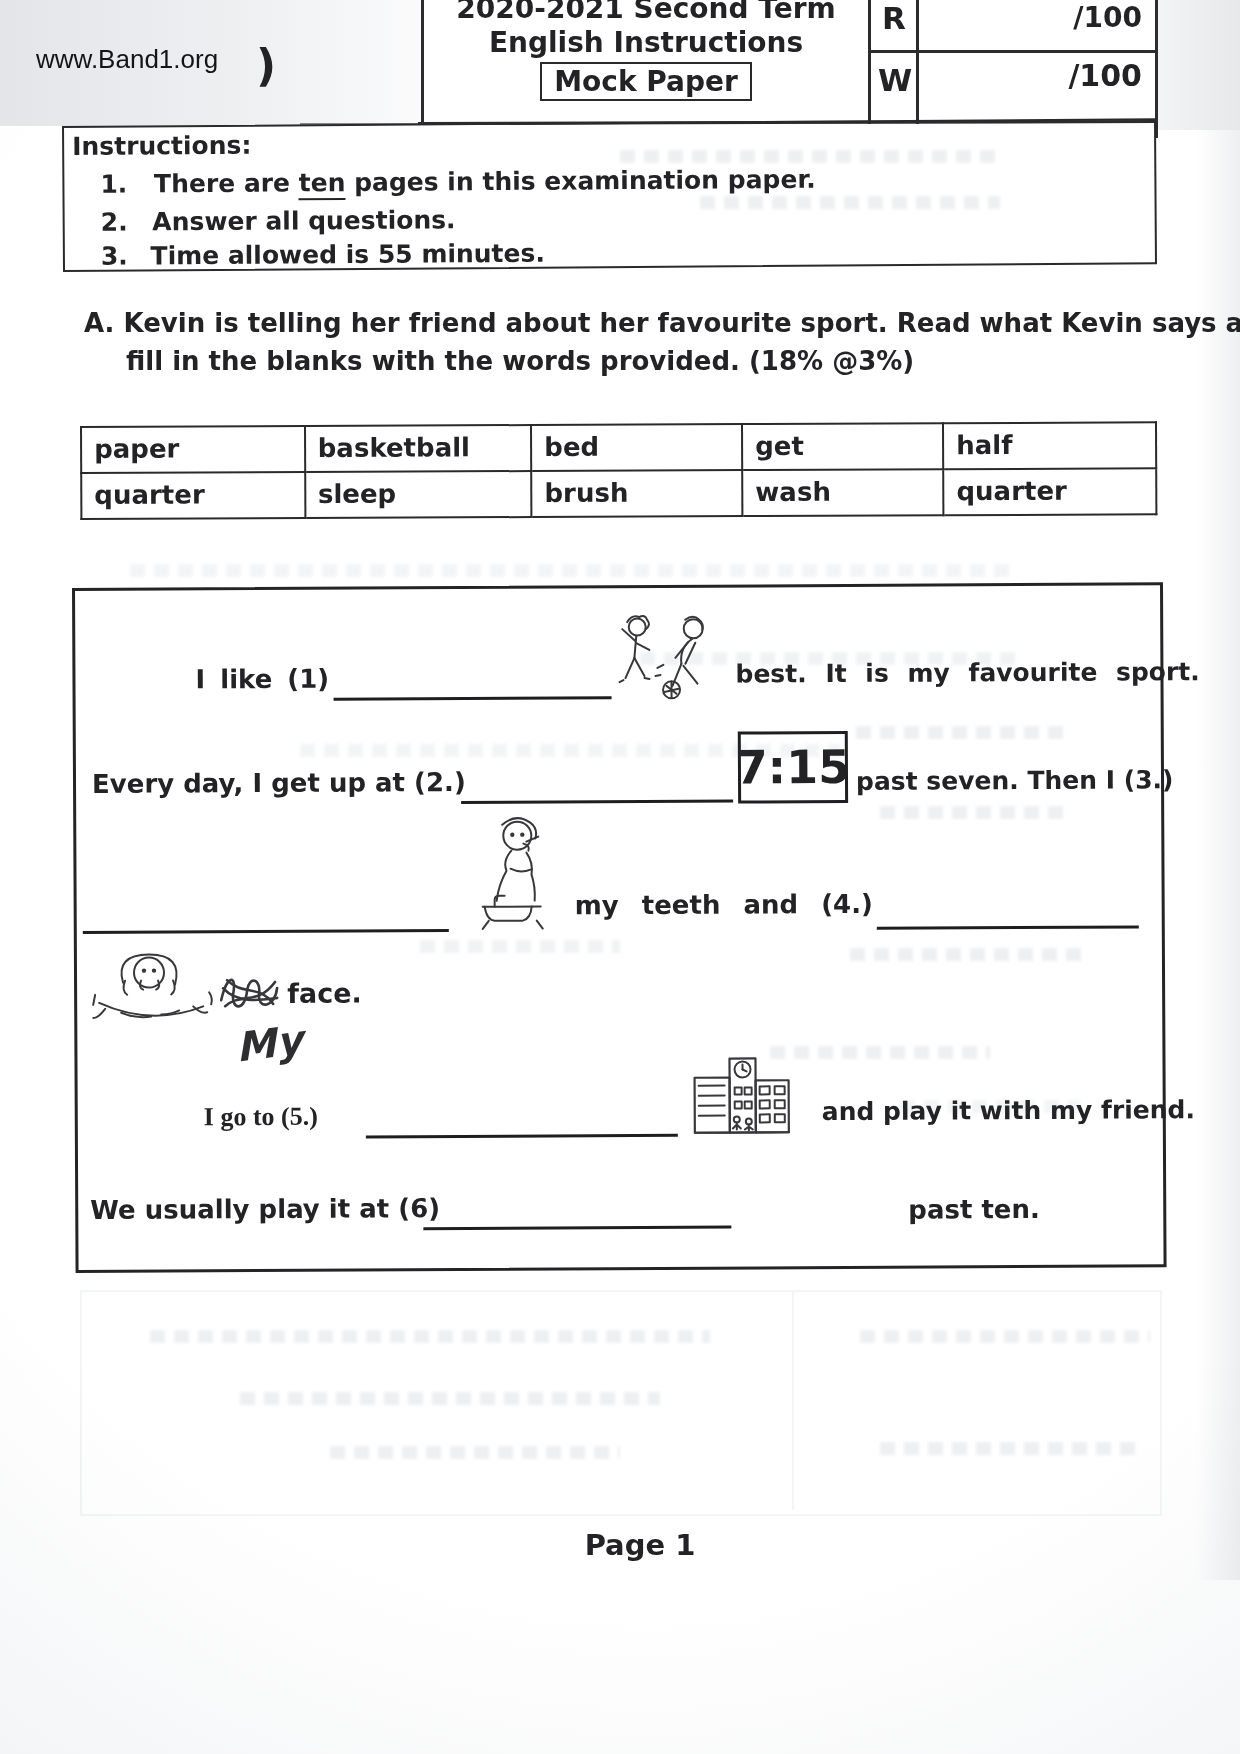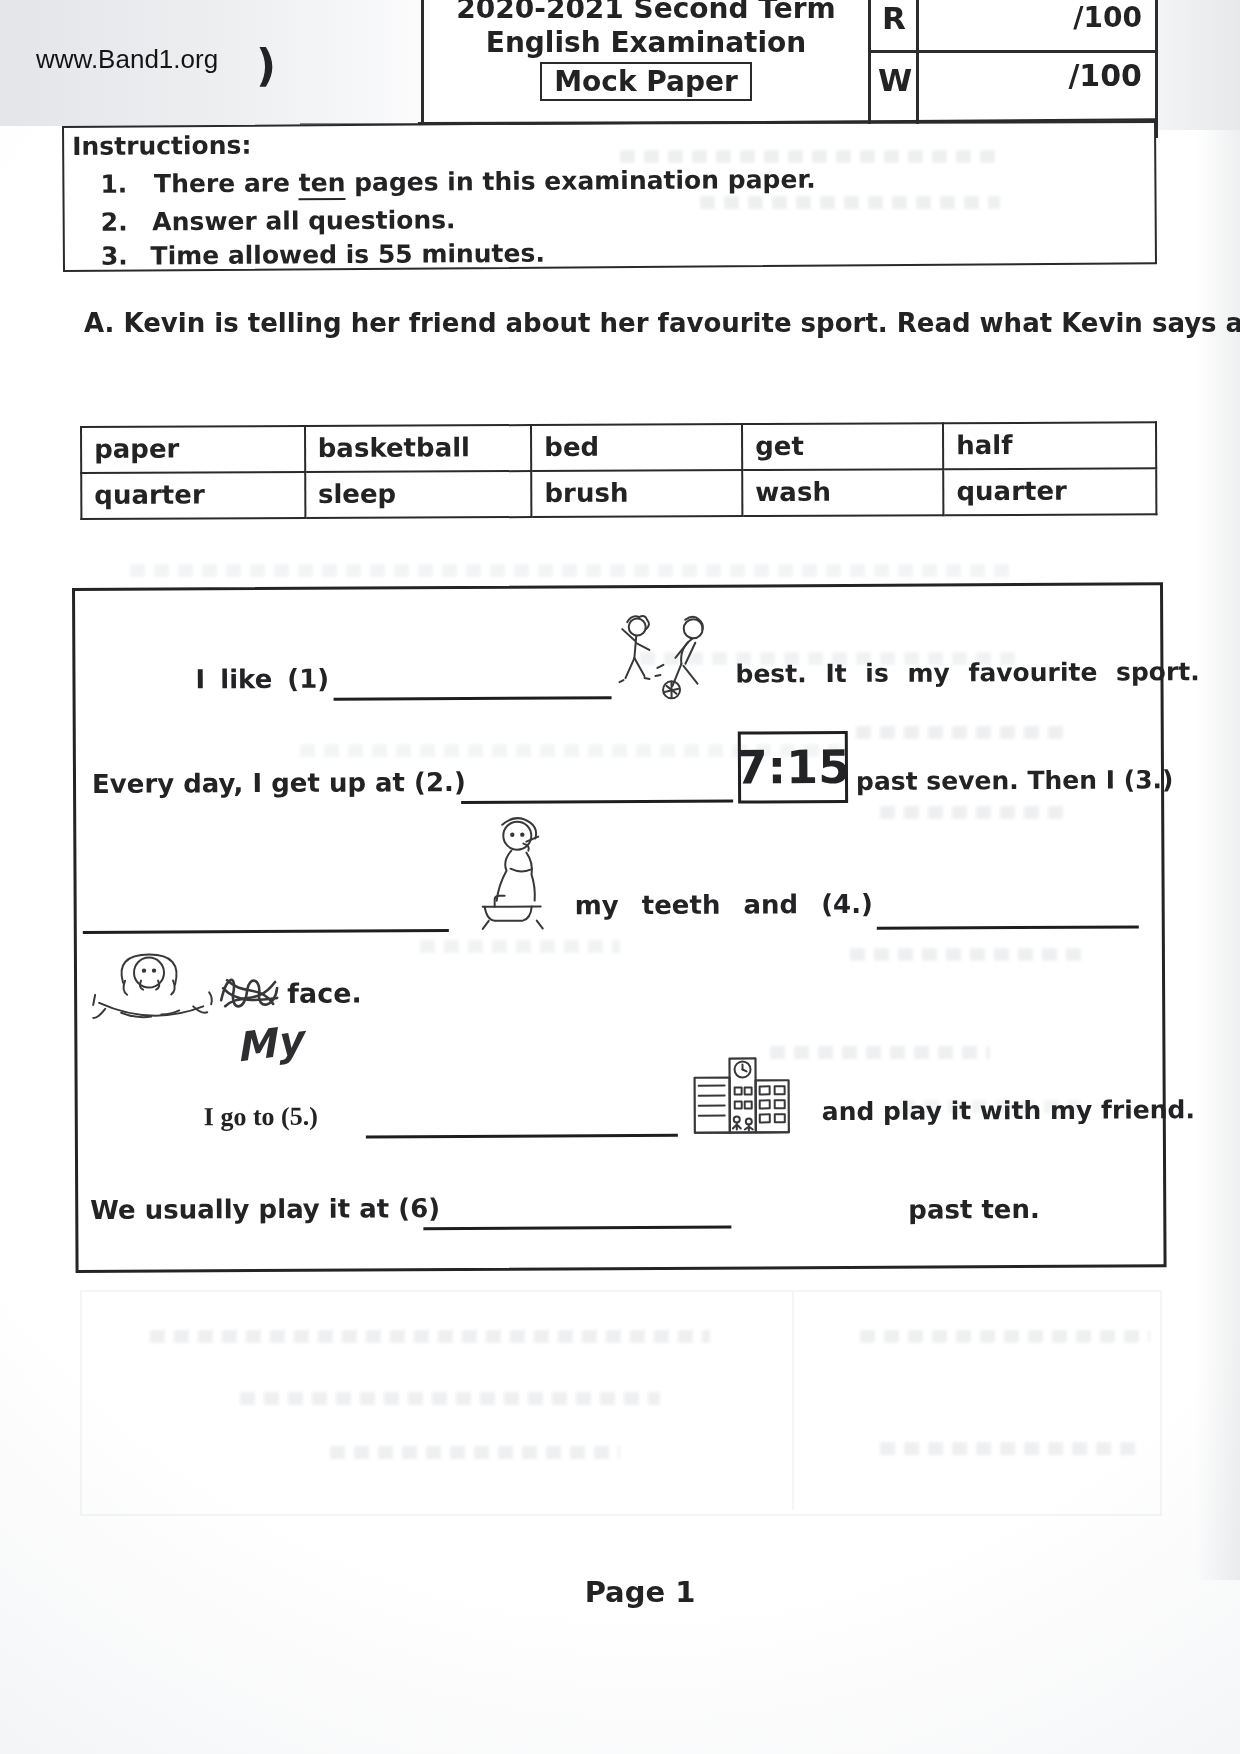--- a/index.html
+++ b/index.html
@@ -37,21 +37,21 @@
     align-items:center;justify-content:center;font-weight:bold;background:#fff;}
   .illus{position:absolute;}
   .illus svg{display:block;}
   .illus path,.illus circle,.illus rect,.illus line,.illus ellipse{
     fill:none;stroke:#38383b;stroke-width:2;stroke-linecap:round;stroke-linejoin:round;}
   .handwrite{position:absolute;font-size:40px;font-weight:bold;font-style:italic;
     color:#2e2e31;transform:rotate(-7deg) skewX(-6deg);}
   .smudge{position:absolute;height:13px;opacity:0.085;filter:blur(1.6px);
     background:repeating-linear-gradient(90deg,#4a5568 0 15px,transparent 15px 24px);}
   .ghost{position:absolute;opacity:0.055;border:2px solid #3a4558;}
-  .pagnum{left:555px;top:1528px;width:170px;text-align:center;font-size:29px;margin-top:47px;}
+  .pagnum{left:555px;top:1528px;width:170px;text-align:center;font-size:29px;}
 </style>
 </head>
 <body>
 
 <div id="canvas">
 
   <div class="abs corner-gray"></div>
   <div class="abs corner-gray-r"></div>
   <div class="abs right-strip"></div>
 
@@ -64,21 +64,21 @@
     <div class="ink-line" style="left:421px;top:0;width:2.5px;height:124px;"></div>
     <div class="ink-line" style="left:868px;top:0;width:2.5px;height:124px;"></div>
     <div class="ink-line" style="left:916px;top:0;width:2.5px;height:124px;"></div>
     <div class="ink-line" style="left:1155px;top:0;width:3px;height:138px;"></div>
     <div class="ink-line" style="left:868px;top:50px;width:289px;height:2.5px;"></div>
     <div class="ink-line" style="left:418px;top:121px;width:740px;height:3px;transform:rotate(-0.15deg);"></div>
     <div class="ink-line" style="left:300px;top:123px;width:120px;height:2px;opacity:.55;"></div>
 
     <div class="abs title-cell">
       <div class="exam" style="position:absolute;top:-8px;width:100%;font-size:28px;">2020-2021 Second Term</div>
-      <div class="exam" style="position:absolute;top:26px;width:100%;font-size:28px;">English Examination</div>
+      <div class="exam" style="position:absolute;top:26px;width:100%;font-size:28px;">English Instructions</div>
       <div style="position:absolute;top:62px;width:100%;text-align:center;">
         <span class="exam boxed" style="font-size:28px;">Mock Paper</span>
       </div>
     </div>
 
     <div class="abs exam" style="left:882px;top:0px;font-size:31px;">R</div>
     <div class="abs exam" style="left:878px;top:62px;font-size:31px;">W</div>
     <div class="abs exam" style="left:950px;top:1px;width:192px;text-align:right;font-size:28px;">/100</div>
     <div class="abs exam" style="left:950px;top:58px;width:192px;text-align:right;font-size:30px;">/100</div>
   </div>
@@ -93,20 +93,21 @@
       <span>2.</span>
       <span style="display:inline-block;width:16px;"></span><span>Answer all questions.</span>
     </div>
     <div class="instr-item exam" style="left:36px;top:114px;">
       <span>3.</span>
       <span style="display:inline-block;width:14px;"></span><span>Time allowed is 55 minutes.</span>
     </div>
   </div>
 
   <div class="abs exam" style="left:84px;top:308px;font-size:26px;">A. Kevin is telling her friend about her favourite sport. Read what Kevin says and</div>
+  <div class="abs exam" style="left:126px;top:346px;font-size:26px;">fill in the blanks with the words provided. (18% @3%)</div>
 
   <table class="abs wb-table">
     <tbody>
         <tr>
       <td style="width:225px;">paper</td>
       <td style="width:220px;">basketball</td>
       <td style="width:215px;">bed</td>
       <td style="width:205px;">get</td>
       <td style="width:212px;">half</td>
     </tr>

